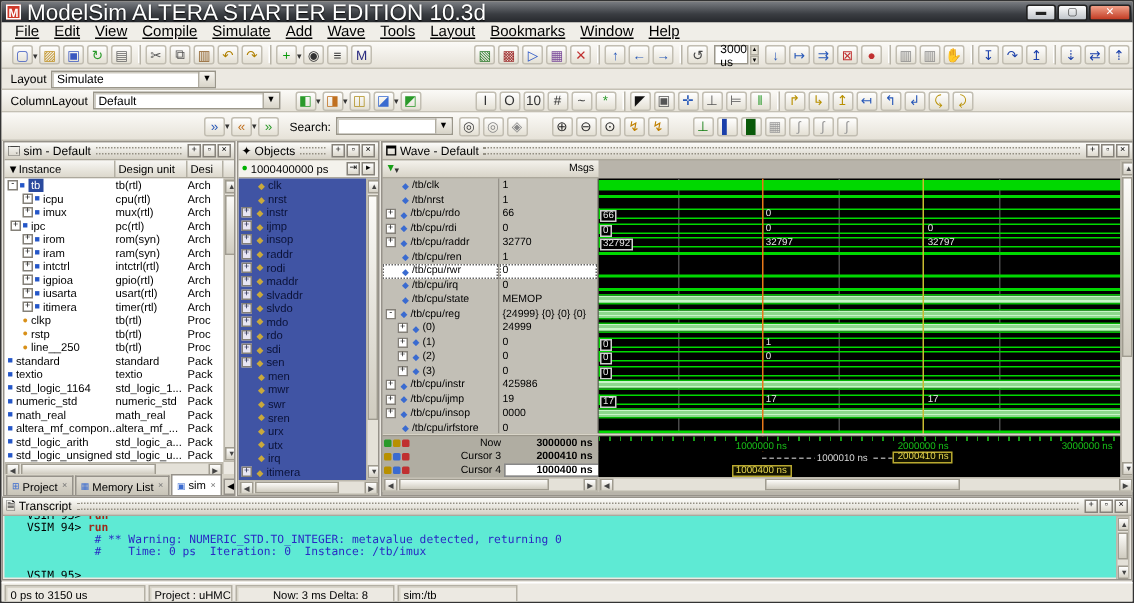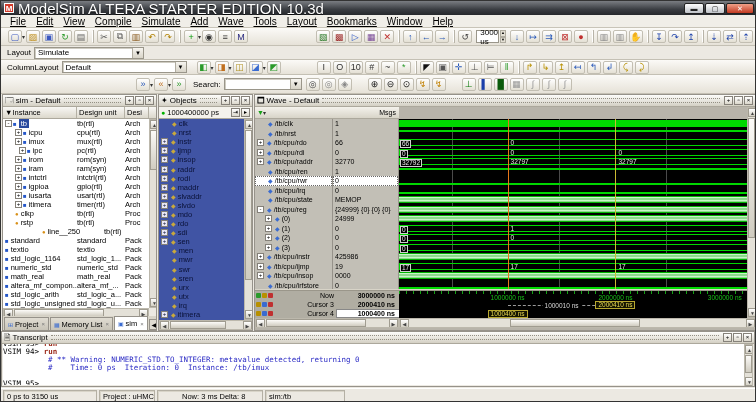--- a/index.html
+++ b/index.html
@@ -121,22 +121,22 @@
     padding:0 2px;white-space:nowrap;transform:translateX(-50%);line-height:6px;}
   #wcursors{position:absolute;left:0;top:196px;width:144px;height:27px;background:#b0ada2;}
   .curow{display:flex;align-items:center;height:9px;font-size:7px;}
   .curow .cic{display:flex;margin-left:1px;}
   .cic b{width:5px;height:5px;margin-right:1px;border-radius:1px;}
   .curow .cl{flex:1;text-align:right;padding-right:3px;}
   .curow .cv{width:62px;text-align:right;padding-right:4px;font-weight:bold;}
   .curow .cv.act{background:#fff;outline:1px solid #888;}
   
   #transcript{left:0px;top:330px;width:754px;height:56px;}
-  #tbody{position:absolute;left:1px;top:12px;right:10px;bottom:1px;background:#ffffff;overflow:hidden;
-    font-family:"DejaVu Sans Mono",monospace;font-size:7.5px;line-height:8px;padding-left:0;}
+  #tbody{position:absolute;left:1px;top:12px;right:10px;bottom:1px;background:#5eead4;overflow:hidden;
+    font-family:"DejaVu Sans Mono",monospace;font-size:7.5px;line-height:8px;padding-left:15px;}
   #tbody .ln{white-space:pre;}
   #tbody .warn{color:#2a2ac4;margin-left:45px;}
   #tbody .cmd b{color:#9c2c1c;font-weight:bold;}
   
   #statusbar{position:absolute;left:0;top:387px;width:756px;height:15px;background:#ece9e2;
     border-top:1px solid #fff;display:flex;align-items:center;padding-left:2px;}
   .scell{height:12px;border:1px solid #b4b0a4;box-shadow:inset 1px 1px 0 #d8d4c8;background:#ece9e2;
     font-size:7.5px;padding:1px 3px;margin-right:2px;overflow:hidden;white-space:nowrap;flex:none;}
 </style>
 </head>
@@ -360,21 +360,21 @@
         <div class="trow">
           <span class="c1" style="padding-left: 12px;">
             <span class="texp">+</span>
             <span class="tico" style="color: rgb(36, 86, 200);">■</span>
             <span class="nm">imux</span>
           </span>
           <span class="c2">mux(rtl)</span>
           <span class="c3">Arch</span>
         </div>
         <div class="trow">
-          <span class="c1" style="padding-left: 16px;">
+          <span class="c1" style="padding-left: 4px;">
             <span class="texp">+</span>
             <span class="tico" style="color: rgb(36, 86, 200);">■</span>
             <span class="nm">ipc</span>
           </span>
           <span class="c2">pc(rtl)</span>
           <span class="c3">Arch</span>
         </div>
         <div class="trow">
           <span class="c1" style="padding-left: 12px;">
             <span class="texp">+</span>
@@ -439,21 +439,21 @@
         </div>
         <div class="trow">
           <span class="c1" style="padding-left: 12px;">
             <span class="tico" style="color: rgb(216, 144, 24);">●</span>
             <span class="nm">rstp</span>
           </span>
           <span class="c2">tb(rtl)</span>
           <span class="c3">Proc</span>
         </div>
         <div class="trow">
-          <span class="c1" style="padding-left: 12px; margin-left: 27px;">
+          <span class="c1" style="padding-left: 12px;">
             <span class="tico" style="color: rgb(216, 144, 24);">●</span>
             <span class="nm">line__250</span>
           </span>
           <span class="c2">tb(rtl)</span>
           <span class="c3">Proc</span>
         </div>
         <div class="trow">
           <span class="c1" style="padding-left: 2px;">
             <span class="tico" style="color: rgb(36, 86, 200);">■</span>
             <span class="nm">standard</span>

